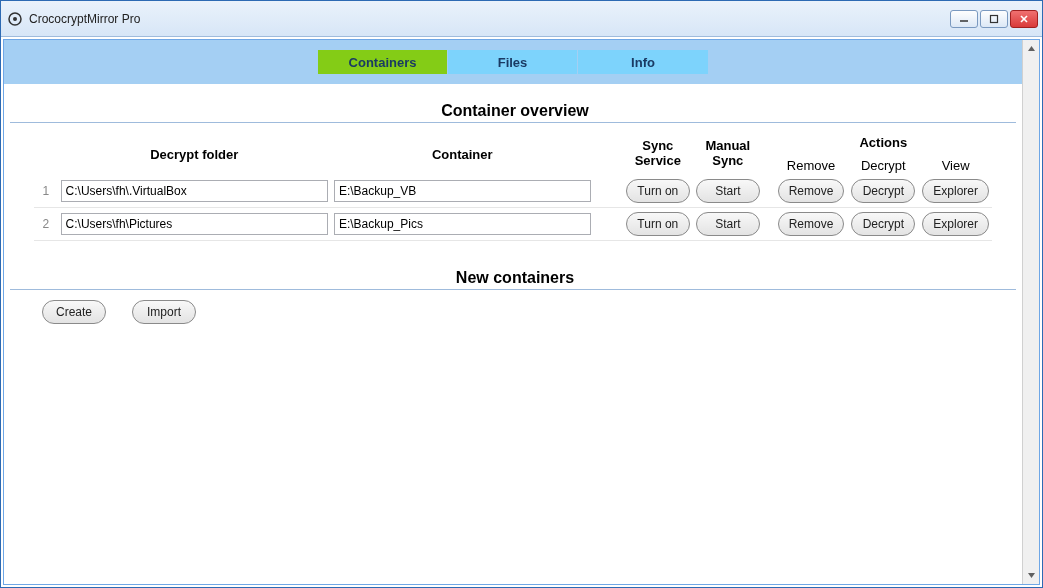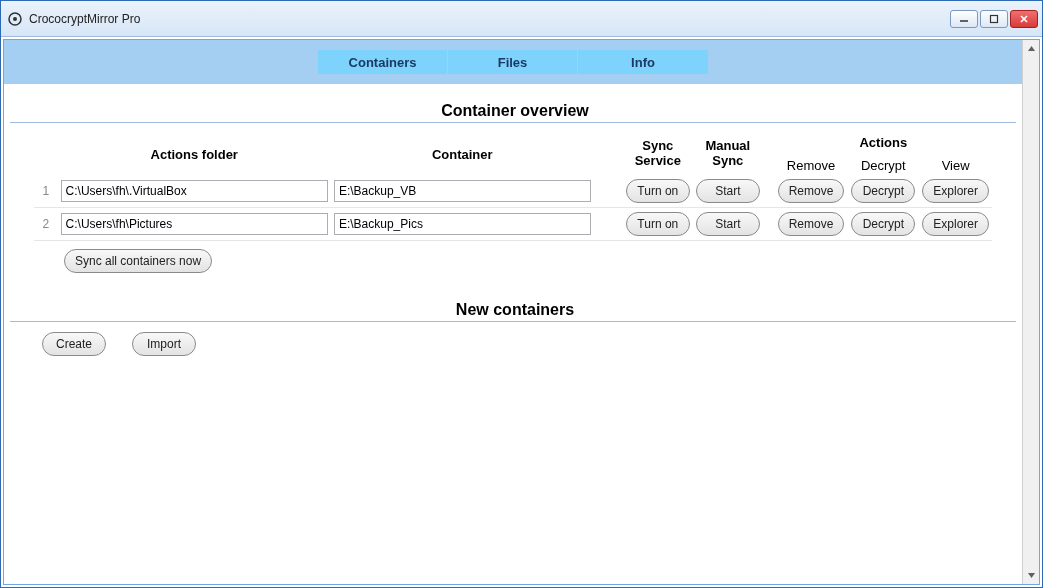--- a/index.html
+++ b/index.html
@@ -76,21 +76,21 @@
   .tab {
     width:130px; height:24px;
     display:flex; align-items:center; justify-content:center;
     font-weight:bold; font-size:13px;
     color:#1a3a63;
     background:#7dd3fc;
     border-right:1px solid #a4cff3;
     cursor:pointer;
   }
   .tab:last-child { border-right:none; }
-  .tab.active { background:#7dd3fc; }
+  .tab.active { background:#84cc16; }
 
   .page { padding:18px 0 0 0; }
   .section-title {
     font-size:16px; font-weight:bold; color:#000;
     padding:0 0 2px 4px;
     margin:0 6px;
     border-bottom:1px solid #9fbbdc;
     text-align:center;
   }
   .section-body { padding:6px 30px 10px 30px; }
@@ -183,21 +183,21 @@
         </div>
       </div>
 
       <div class="page">
         <div class="section-title">Container overview</div>
         <div class="section-body">
           <table class="grid">
             <thead>
               <tr>
                 <th class="rownum"></th>
-                <th class="col-src" rowspan="2">Actions folder</th>
+                <th class="col-src" rowspan="2">Decrypt folder</th>
                 <th class="col-cont" rowspan="2">Container</th>
                 <th class="gap-col" rowspan="2"></th>
                 <th rowspan="2">
                     <div style="white-space:normal; line-height:1.15;">Sync<br>Service</div>
                   </th>
                 <th rowspan="2">
                     <div style="white-space:normal; line-height:1.15;">Manual<br>Sync</div>
                   </th>
                 <th></th>
                 <th colspan="3">Actions</th>
@@ -230,23 +230,20 @@
                 <td class="gap-col"></td>
                 <td><button class="btn">Turn on</button></td>
                 <td><button class="btn">Start</button></td>
                 <td></td>
                 <td class="col-act-btn"><button class="btn">Remove</button></td>
                 <td class="col-act-btn"><button class="btn">Decrypt</button></td>
                 <td class="col-act-btn"><button class="btn">Explorer</button></td>
               </tr>
             </tbody>
           </table>
-          <div class="sync-row">
-            <button class="btn" style="min-width:140px;">Sync all containers now</button>
-          </div>
         </div>
 
         <div style="height:18px;"></div>
 
         <div class="section-title">New containers</div>
         <div class="newc-row">
           <button class="btn">Create</button>
           <button class="btn">Import</button>
         </div>
       </div>

